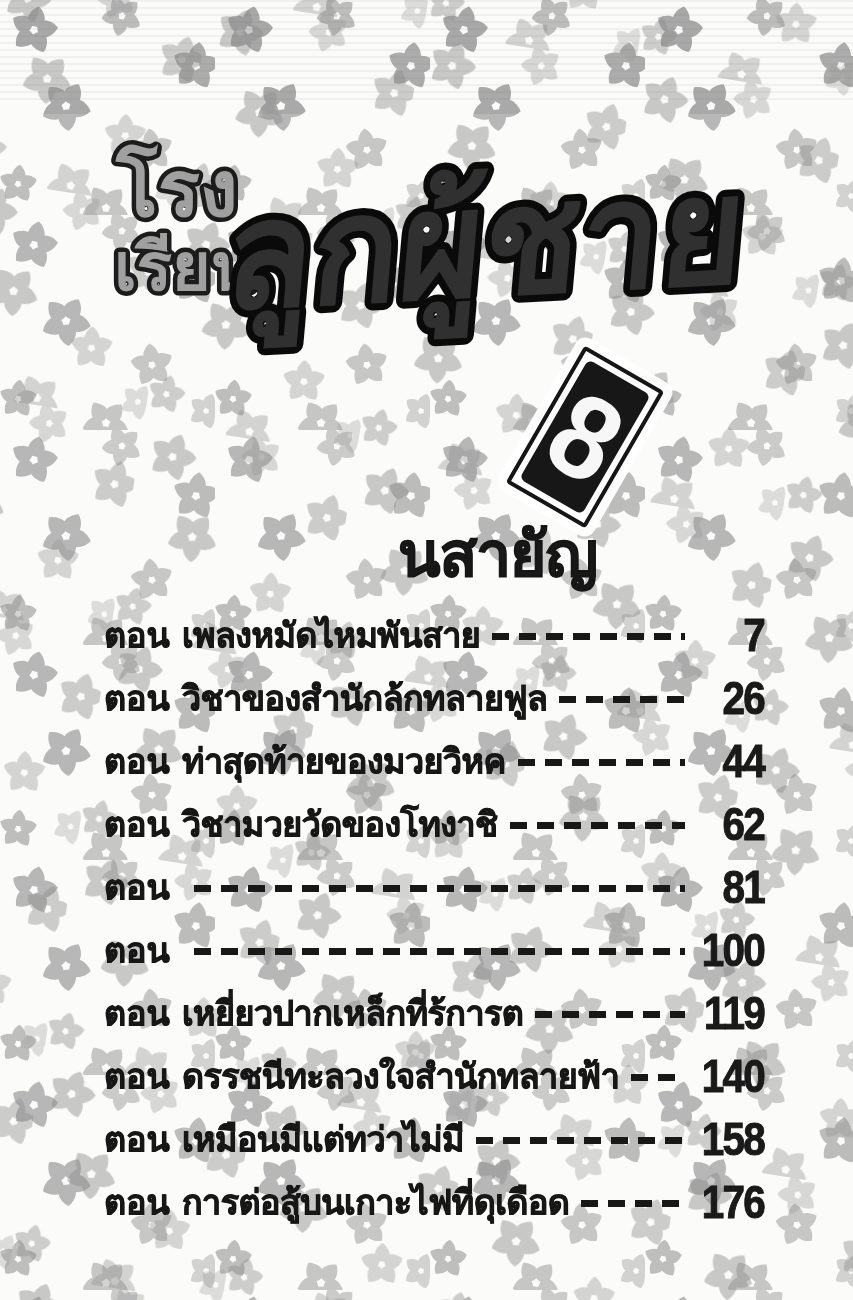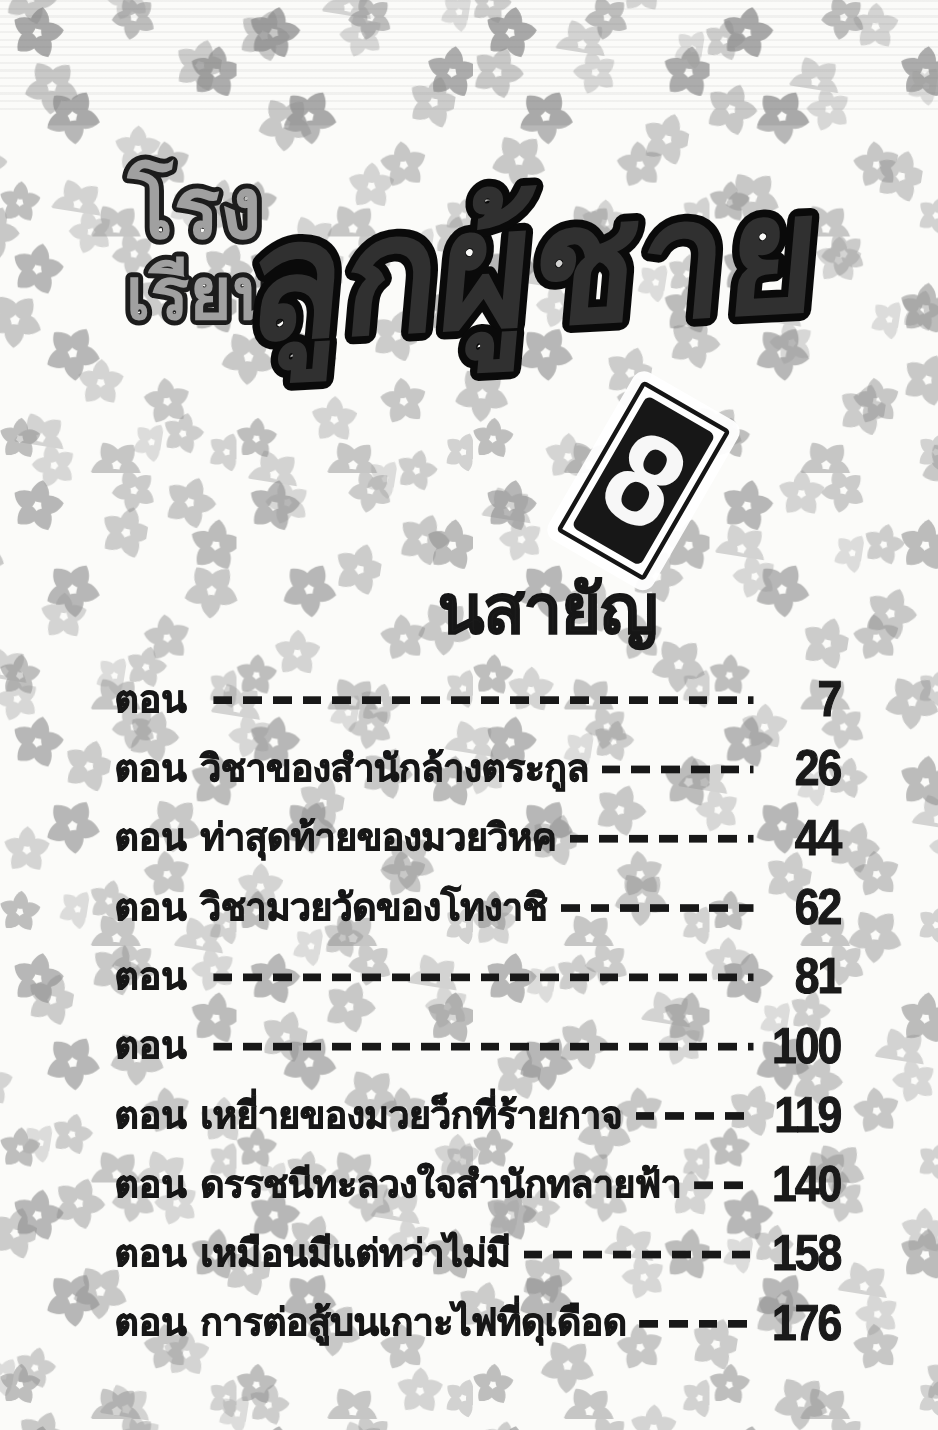--- a/index.html
+++ b/index.html
@@ -112,27 +112,28 @@
     <div class="volume-inner">
       <span class="volume-number">8</span>
     </div>
   </div>
 
   <div class="toc-heading">นสายัญ</div>
 
   <div class="toc-list">
     <div class="toc-row">
       <span class="chap-label">ตอน</span>
+      <span class="chap-title">เพลงหมัดไหมพันสาย</span>
       <span class="dash-leader"></span>
       <span class="page-num">7</span>
     </div>
 
     <div class="toc-row">
       <span class="chap-label">ตอน</span>
-      <span class="chap-title">วิชาของสำนักล้างตระกูล</span>
+      <span class="chap-title">วิชาของสำนักล้กทลายฟูล</span>
       <span class="dash-leader"></span>
       <span class="page-num">26</span>
     </div>
 
     <div class="toc-row">
       <span class="chap-label">ตอน</span>
       <span class="chap-title">ท่าสุดท้ายของมวยวิหค</span>
       <span class="dash-leader"></span>
       <span class="page-num">44</span>
     </div>
@@ -151,21 +152,21 @@
     </div>
 
     <div class="toc-row">
       <span class="chap-label">ตอน</span>
       <span class="dash-leader"></span>
       <span class="page-num">100</span>
     </div>
 
     <div class="toc-row">
       <span class="chap-label">ตอน</span>
-      <span class="chap-title">เหยี่ายของมวยว็กที่ร้ายกาจ</span>
+      <span class="chap-title">เหยี่ยวปากเหล็กที่ร้การต</span>
       <span class="dash-leader"></span>
       <span class="page-num">119</span>
     </div>
 
     <div class="toc-row">
       <span class="chap-label">ตอน</span>
       <span class="chap-title">ดรรชนีทะลวงใจสำนักทลายฟ้า</span>
       <span class="dash-leader"></span>
       <span class="page-num">140</span>
     </div>

